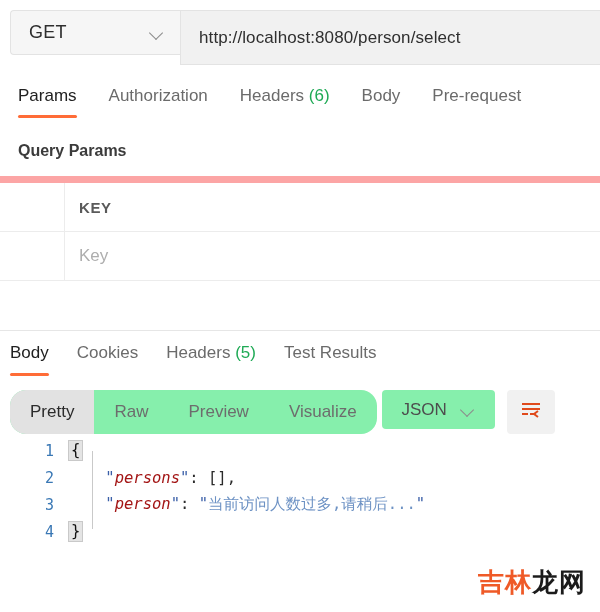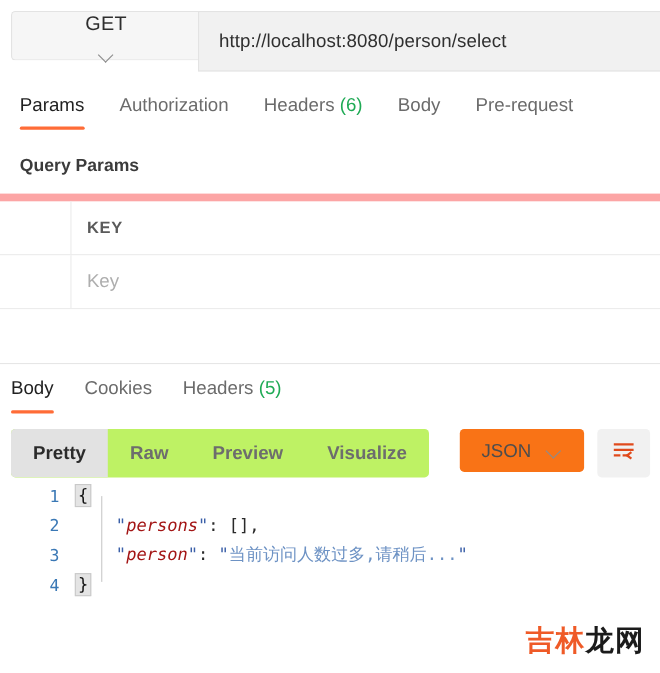--- a/index.html
+++ b/index.html
@@ -19,21 +19,20 @@
   }
   #method-select {
     width: 170px; height: 45px;
     background: #f6f6f6;
     border: 1px solid #e3e3e3;
     border-right: none;
     border-radius: 4px 0 0 4px;
     display: flex; align-items: center;
     padding: 0 16px 0 18px;
     cursor: pointer;
-    flex-direction: column;
   }
   #method-select .m-label {
     font-size: 18px; color: #2e2e2e; font-weight: 500;
     letter-spacing: .3px; flex: 1;
   }
   .chev {
     width: 14px; height: 9px; position: relative; flex: none;
   }
   .chev::before {
     content: ""; position: absolute; left: 1px; top: 0;
@@ -123,33 +122,33 @@
     background: #ff6c37; border-radius: 2px;
   }
 
   
   #fmt-toolbar {
     position: absolute; left: 10px; top: 390px;
     width: 600px; height: 44px;
     display: flex; align-items: stretch;
   }
   #seg-group {
-    display: flex; background: #bef264; border-radius: 4px;
-    overflow: hidden; height: 44px; font-weight: bold;
+    display: flex; background: #86efac; border-radius: 16px;
+    overflow: hidden; height: 44px;
   }
   .seg {
     display: flex; align-items: center; justify-content: center;
     padding: 0 20px;
     font-size: 17px; color: #6d6d6d;
     cursor: pointer;
   }
   .seg.active { background: #e2e2e2; color: #2b2b2b; }
   #json-select {
-    margin-left: 28px;
-    background: #f97316; border-radius: 4px;
+    margin-left: 5px;
+    background: #86efac; border-radius: 4px;
     height: 39px; width: 113px;
     display: flex; align-items: center; justify-content: center;
     gap: 14px; cursor: pointer;
   }
   #json-select .j-label { font-size: 17px; color: #4d4d4d; font-weight: 500; }
   #wrap-btn {
     margin-left: 12px;
     background: #f1f1f1; border-radius: 4px;
     height: 44px; width: 48px;
     display: flex; align-items: center; justify-content: center;
@@ -248,20 +247,23 @@
 <div id="resp-tabs">
   <div class="stab active">
     <span>Body</span>
   </div>
   <div class="stab">
     <span>Cookies</span>
   </div>
   <div class="stab">
     <span>Headers</span>
     <span class="cnt">(5)</span>
+  </div>
+  <div class="stab">
+    <span>Test Results</span>
   </div>
 </div>
 
 <div id="fmt-toolbar">
   <div id="seg-group">
     <div class="seg active">
       <span>Pretty</span>
     </div>
     <div class="seg">
       <span>Raw</span>

